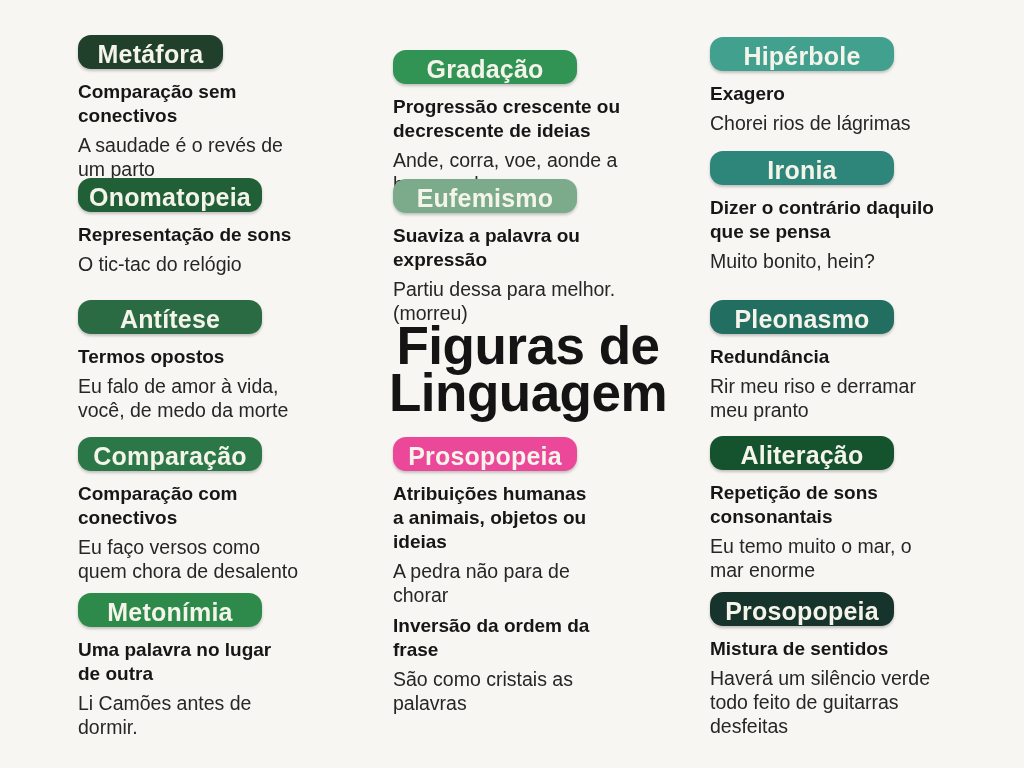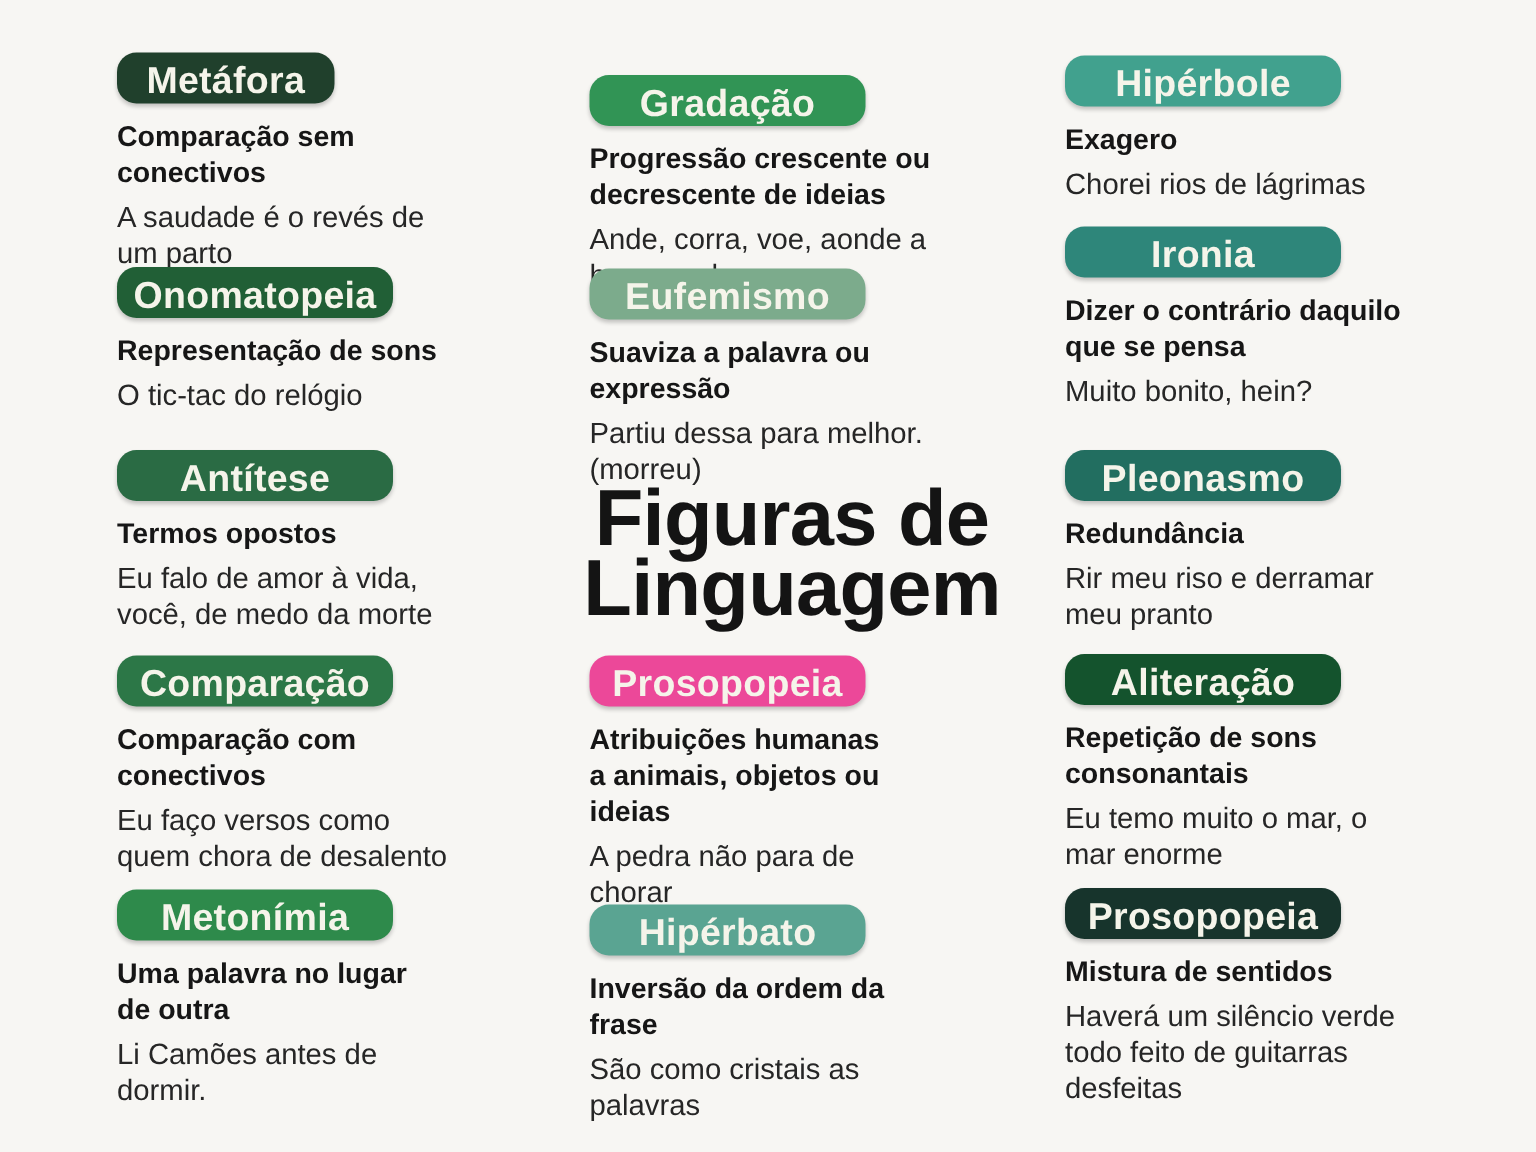--- a/index.html
+++ b/index.html
@@ -132,23 +132,20 @@
     <span>Prosopopeia</span>
   </div>
   <div class="def">Atribuições humanas
 a animais, objetos ou
 ideias</div>
   <div class="ex">A pedra não para de
 chorar</div>
 </div>
 
 <div class="card pos-8">
-  <div class="badge" style="background: rgb(90, 164, 146);">
-    <span>Hipérbato</span>
-  </div>
   <div class="def">Inversão da ordem da
 frase</div>
   <div class="ex">São como cristais as
 palavras</div>
 </div>
 
 <div class="card pos-9">
   <div class="badge" style="background: rgb(65, 161, 142);">
     <span>Hipérbole</span>
   </div>

